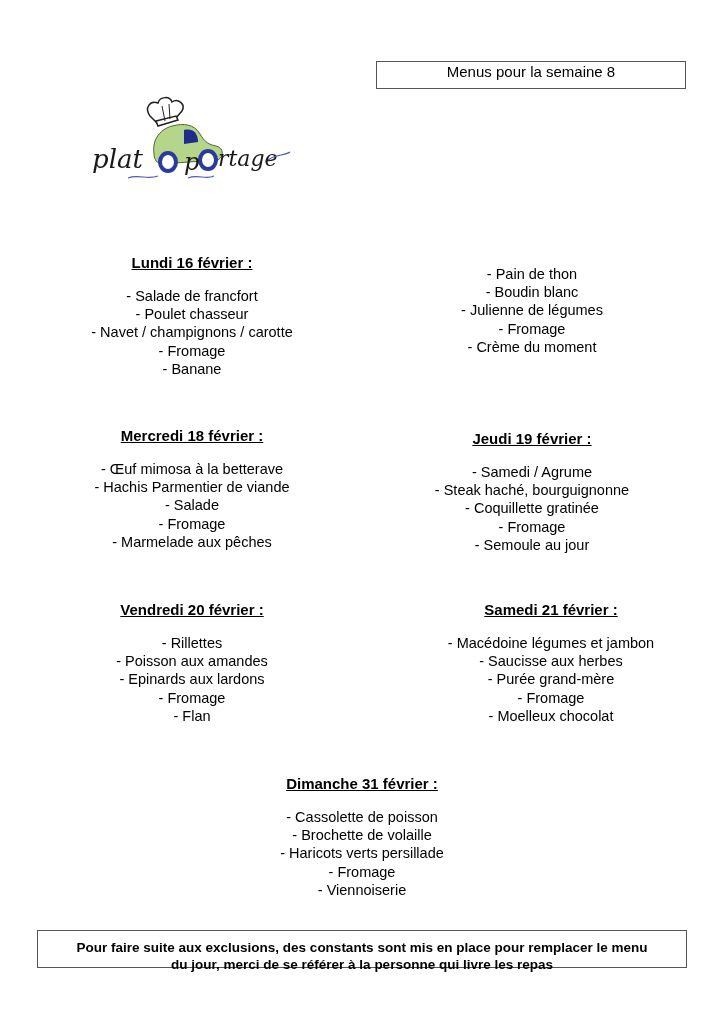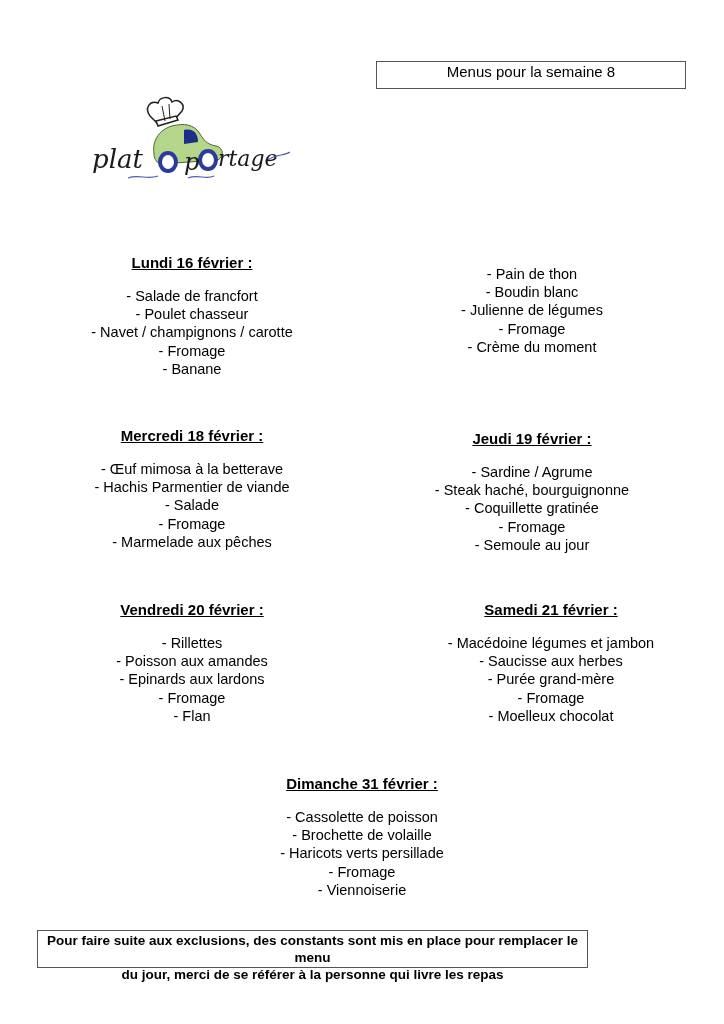--- a/index.html
+++ b/index.html
@@ -17,24 +17,24 @@
     position: absolute; width: 300px; text-align: center;
     font-size: 14.5px; line-height: 18.2px;
   }
   .day h2 {
     margin: 0 0 15px 0; font-size: 15px; font-weight: bold;
     text-decoration: underline; line-height: 18px;
   }
   .day ul { list-style: none; margin: 12px; padding: 0; }
   .day li { margin: 0; padding: 0; white-space: nowrap; }
   .note-box {
-    position: absolute; left: 37px; top: 930px; width: 551px; height: 38px;
+    position: absolute; left: 37px; top: 930px; width: 650px; height: 38px;
     border: 1px solid #555; box-sizing: border-box;
     text-align: center; font-size: 13.5px; font-weight: bold; line-height: 17px;
-    padding-top: 1px;
+    padding-top: 8px;
   }
 </style>
 </head>
 <body>
 
 <div class="title-box">Menus pour la semaine 8</div>
 
 <div class="logo">
   <svg width="205" height="92" viewBox="0 0 205 92">
 
@@ -90,21 +90,21 @@
     <li>- Hachis Parmentier de viande</li>
     <li>- Salade</li>
     <li>- Fromage</li>
     <li>- Marmelade aux pêches</li>
   </ul>
 </div>
 
 <div class="day" style="left:382px; top:430px;">
   <h2>Jeudi 19 février :</h2>
   <ul>
-    <li>- Sardine / Agrume</li>
+    <li>- Samedi / Agrume</li>
     <li>- Steak haché, bourguignonne</li>
     <li>- Coquillette gratinée</li>
     <li>- Fromage</li>
     <li>- Semoule au jour</li>
   </ul>
 </div>
 
 <div class="day" style="left:42px; top:601px;text-align:center;">
   <h2>Vendredi 20 février :</h2>
   <ul>

